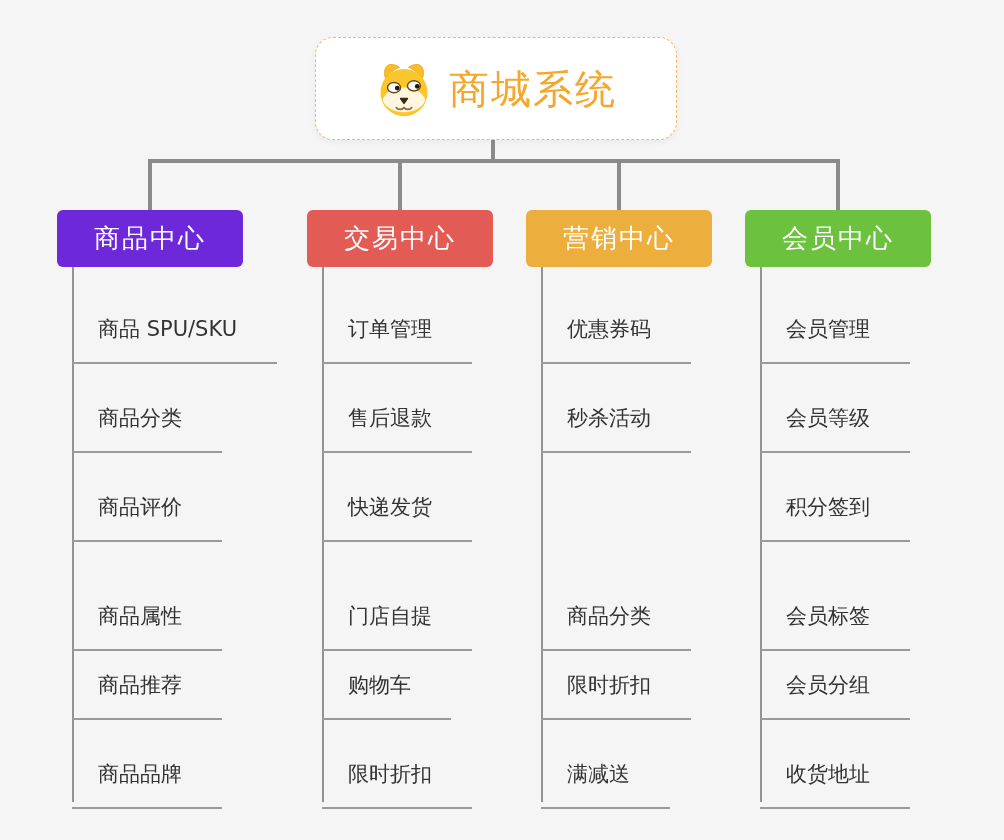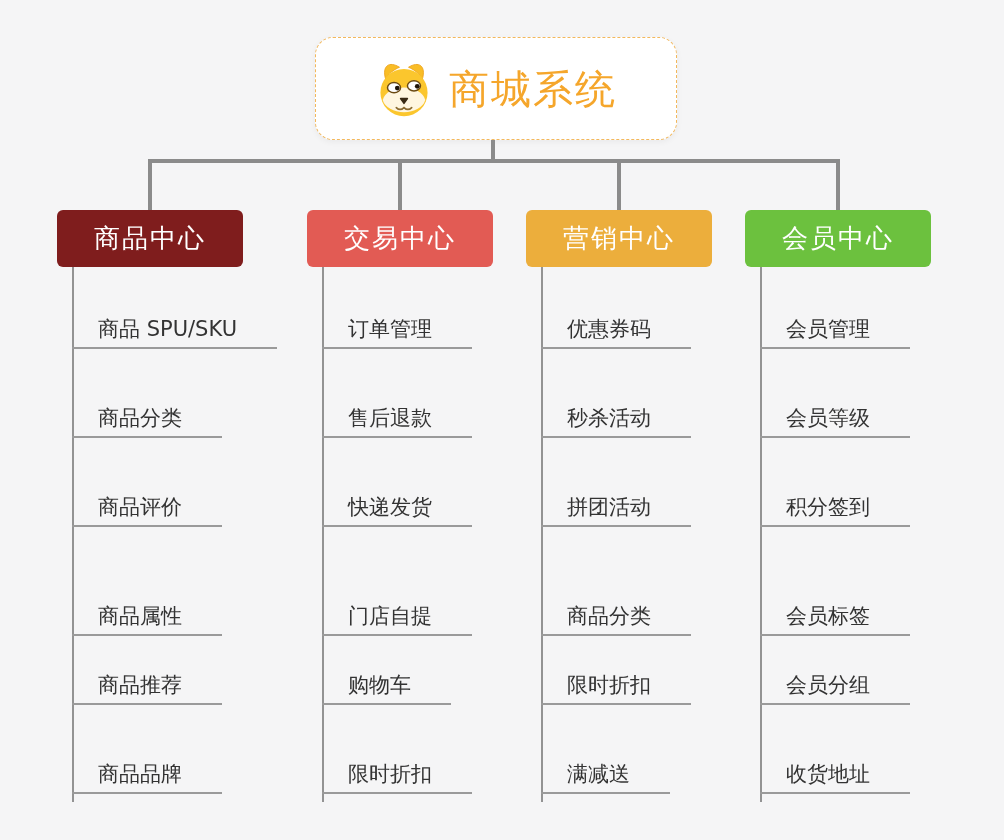--- a/index.html
+++ b/index.html
@@ -45,21 +45,21 @@
     color:#ffffff; font-size:26px; letter-spacing:2px;
     display:flex; align-items:center; justify-content:center;
   }
   .trunk {
     position:absolute; left:15px; top:57px; width:2px; height:535px;
     background:#939393;
   }
   .leaf {
     position:absolute; left:15px;
     display:inline-block; width:max-content;
-    padding:0 40px 3px 26px;
+    padding:0 40px 18px 26px;
     border-bottom:2px solid #9a9a9a;
     font-size:21px; color:#333333; line-height:30px;
     white-space:nowrap;
   }
   .leaf-0 { top:104px; } .leaf-1 { top:193px; } .leaf-2 { top:282px; }
   .leaf-3 { top:371px;margin-top:20px; } .leaf-4 { top:460px; } .leaf-5 { top:549px; }
 </style>
 </head>
 <body>
 
@@ -82,21 +82,21 @@
   </div>
 
   <div class="conn root-trunk"></div>
   <div class="conn bus"></div>
   <div class="conn stub stub-0"></div>
   <div class="conn stub stub-1"></div>
   <div class="conn stub stub-2"></div>
   <div class="conn stub stub-3"></div>
 
   <div class="col col-0">
-    <div class="branch-box" style="background-color: #7f1d1d;">商品中心</div>
+    <div class="branch-box" style="background-color: #6d28d9;">商品中心</div>
     <div class="trunk"></div>
     <div class="leaf leaf-0">商品 SPU/SKU</div>
     <div class="leaf leaf-1">商品分类</div>
     <div class="leaf leaf-2">商品评价</div>
     <div class="leaf leaf-3">商品属性</div>
     <div class="leaf leaf-4">商品推荐</div>
     <div class="leaf leaf-5">商品品牌</div>
   </div>
 
   <div class="col col-1">
@@ -108,21 +108,20 @@
     <div class="leaf leaf-3">门店自提</div>
     <div class="leaf leaf-4">购物车</div>
     <div class="leaf leaf-5">限时折扣</div>
   </div>
 
   <div class="col col-2">
     <div class="branch-box" style="background-color: rgb(236, 174, 60);">营销中心</div>
     <div class="trunk"></div>
     <div class="leaf leaf-0">优惠券码</div>
     <div class="leaf leaf-1">秒杀活动</div>
-    <div class="leaf leaf-2">拼团活动</div>
     <div class="leaf leaf-3">商品分类</div>
     <div class="leaf leaf-4">限时折扣</div>
     <div class="leaf leaf-5">满减送</div>
   </div>
 
   <div class="col col-3">
     <div class="branch-box" style="background-color: rgb(108, 193, 62);">会员中心</div>
     <div class="trunk"></div>
     <div class="leaf leaf-0">会员管理</div>
     <div class="leaf leaf-1">会员等级</div>

